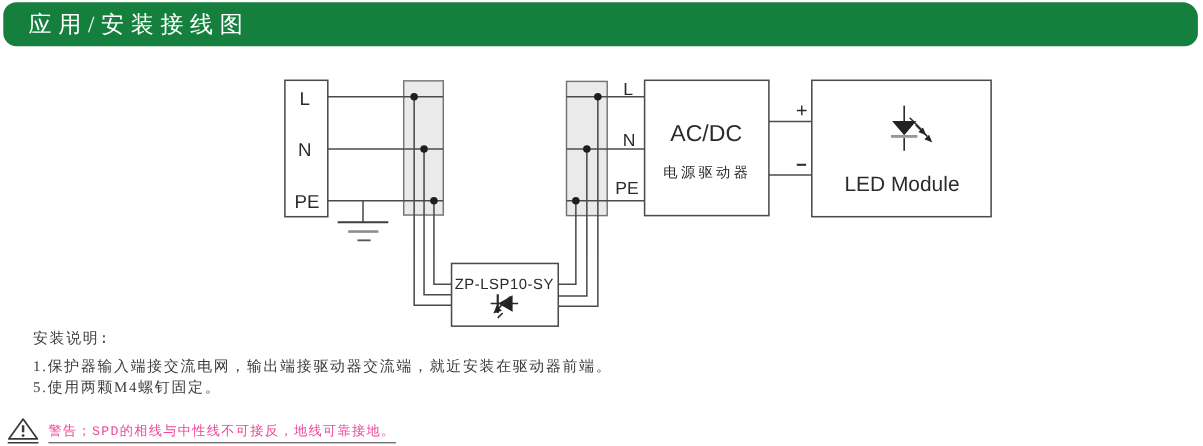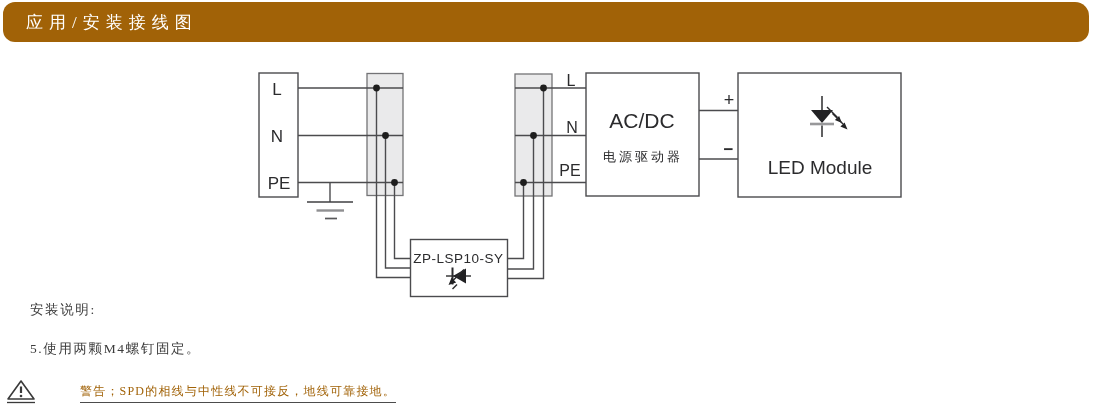--- a/index.html
+++ b/index.html
@@ -2,41 +2,40 @@
 <html><head>
 <meta charset="utf-8">
 <style>
   html,body { margin:0; padding:0; background:#ffffff; }
   .page {
     position:relative; width:1094px; height:405px; background:#ffffff;
     font-family:"Liberation Sans", sans-serif; overflow:hidden;
   }
   .header {
     position:absolute; left:3px; top:2px; width:1086px; height:40px;
-    background:#a16207; border-radius:12px 14px 12px 12px;
+    background:#15803d; border-radius:12px 14px 12px 12px;
     display:flex; align-items:center; box-sizing:border-box; padding-left:23px;
     color:#ffffff; font-family:"Liberation Serif", serif;
-    font-size:17px; letter-spacing:6px; font-weight:400;
+    font-size:21px; letter-spacing:6px; font-weight:400;
   }
   .diagram-svg { position:absolute; left:0; top:0; }
   .notes {
     position:absolute; left:30px; top:301px;
     font-family:"Liberation Serif", serif; font-size:13.5px; color:#3c3c3c;
     letter-spacing:1.6px; line-height:18.8px;
   }
-  .notes .heading { margin-bottom:20px; }
+  .notes .heading { margin-bottom:4px;font-family:Liberation Mono, monospace; }
   .warning-row {
     position:absolute; left:6px; top:379px;
     display:flex; align-items:flex-start; gap:8px;
   }
   .warning-text {
-    font-family:Liberation Serif, serif; font-size:12px; color:#a16207;
+    font-family:Liberation Mono, monospace; font-size:12px; color:#ec4899;
     letter-spacing:1.2px; border-bottom:1px solid #4c4c4c; padding-bottom:2px;
     margin-top:4px;
-    margin-left:36px;
   }
   svg text { fill:#2b2b2d; }
 </style>
 </head>
 <body>
 
 <div class="page">
 
   <div class="header">
     <span>应用/安装接线图</span>
@@ -135,20 +134,21 @@
         <polygon points="842,123 834.9,120.1 839.1,115.9" fill="#222224"></polygon>
         <line x1="832.5" y1="113.5" x2="843" y2="124" stroke="#2b2b2d" stroke-width="1.4"></line>
         <polygon points="847.5,129.5 840.4,126.6 844.6,122.4" fill="#222224"></polygon>
       </g>
       <text x="820" y="174" font-size="19" text-anchor="middle">LED Module</text>
     </g>
   </svg>
 
   <div class="notes">
     <div class="heading">安装说明:</div>
+    <div>1.保护器输入端接交流电网，输出端接驱动器交流端，就近安装在驱动器前端。</div>
     <div>5.使用两颗M4螺钉固定。</div>
   </div>
 
   <div class="warning-row">
     <svg width="30" height="25" viewBox="0 0 30 25">
       <polygon points="15,2 28,20 2,20" fill="#ffffff" stroke="#3a3a3a" stroke-width="1.6" stroke-linejoin="round"></polygon>
       <line x1="15" y1="7.5" x2="15" y2="14" stroke="#3a3a3a" stroke-width="2.2"></line>
       <circle cx="15" cy="17" r="1.3" fill="#3a3a3a"></circle>
       <line x1="1" y1="23.5" x2="29" y2="23.5" stroke="#3a3a3a" stroke-width="1.3"></line>
     </svg>

